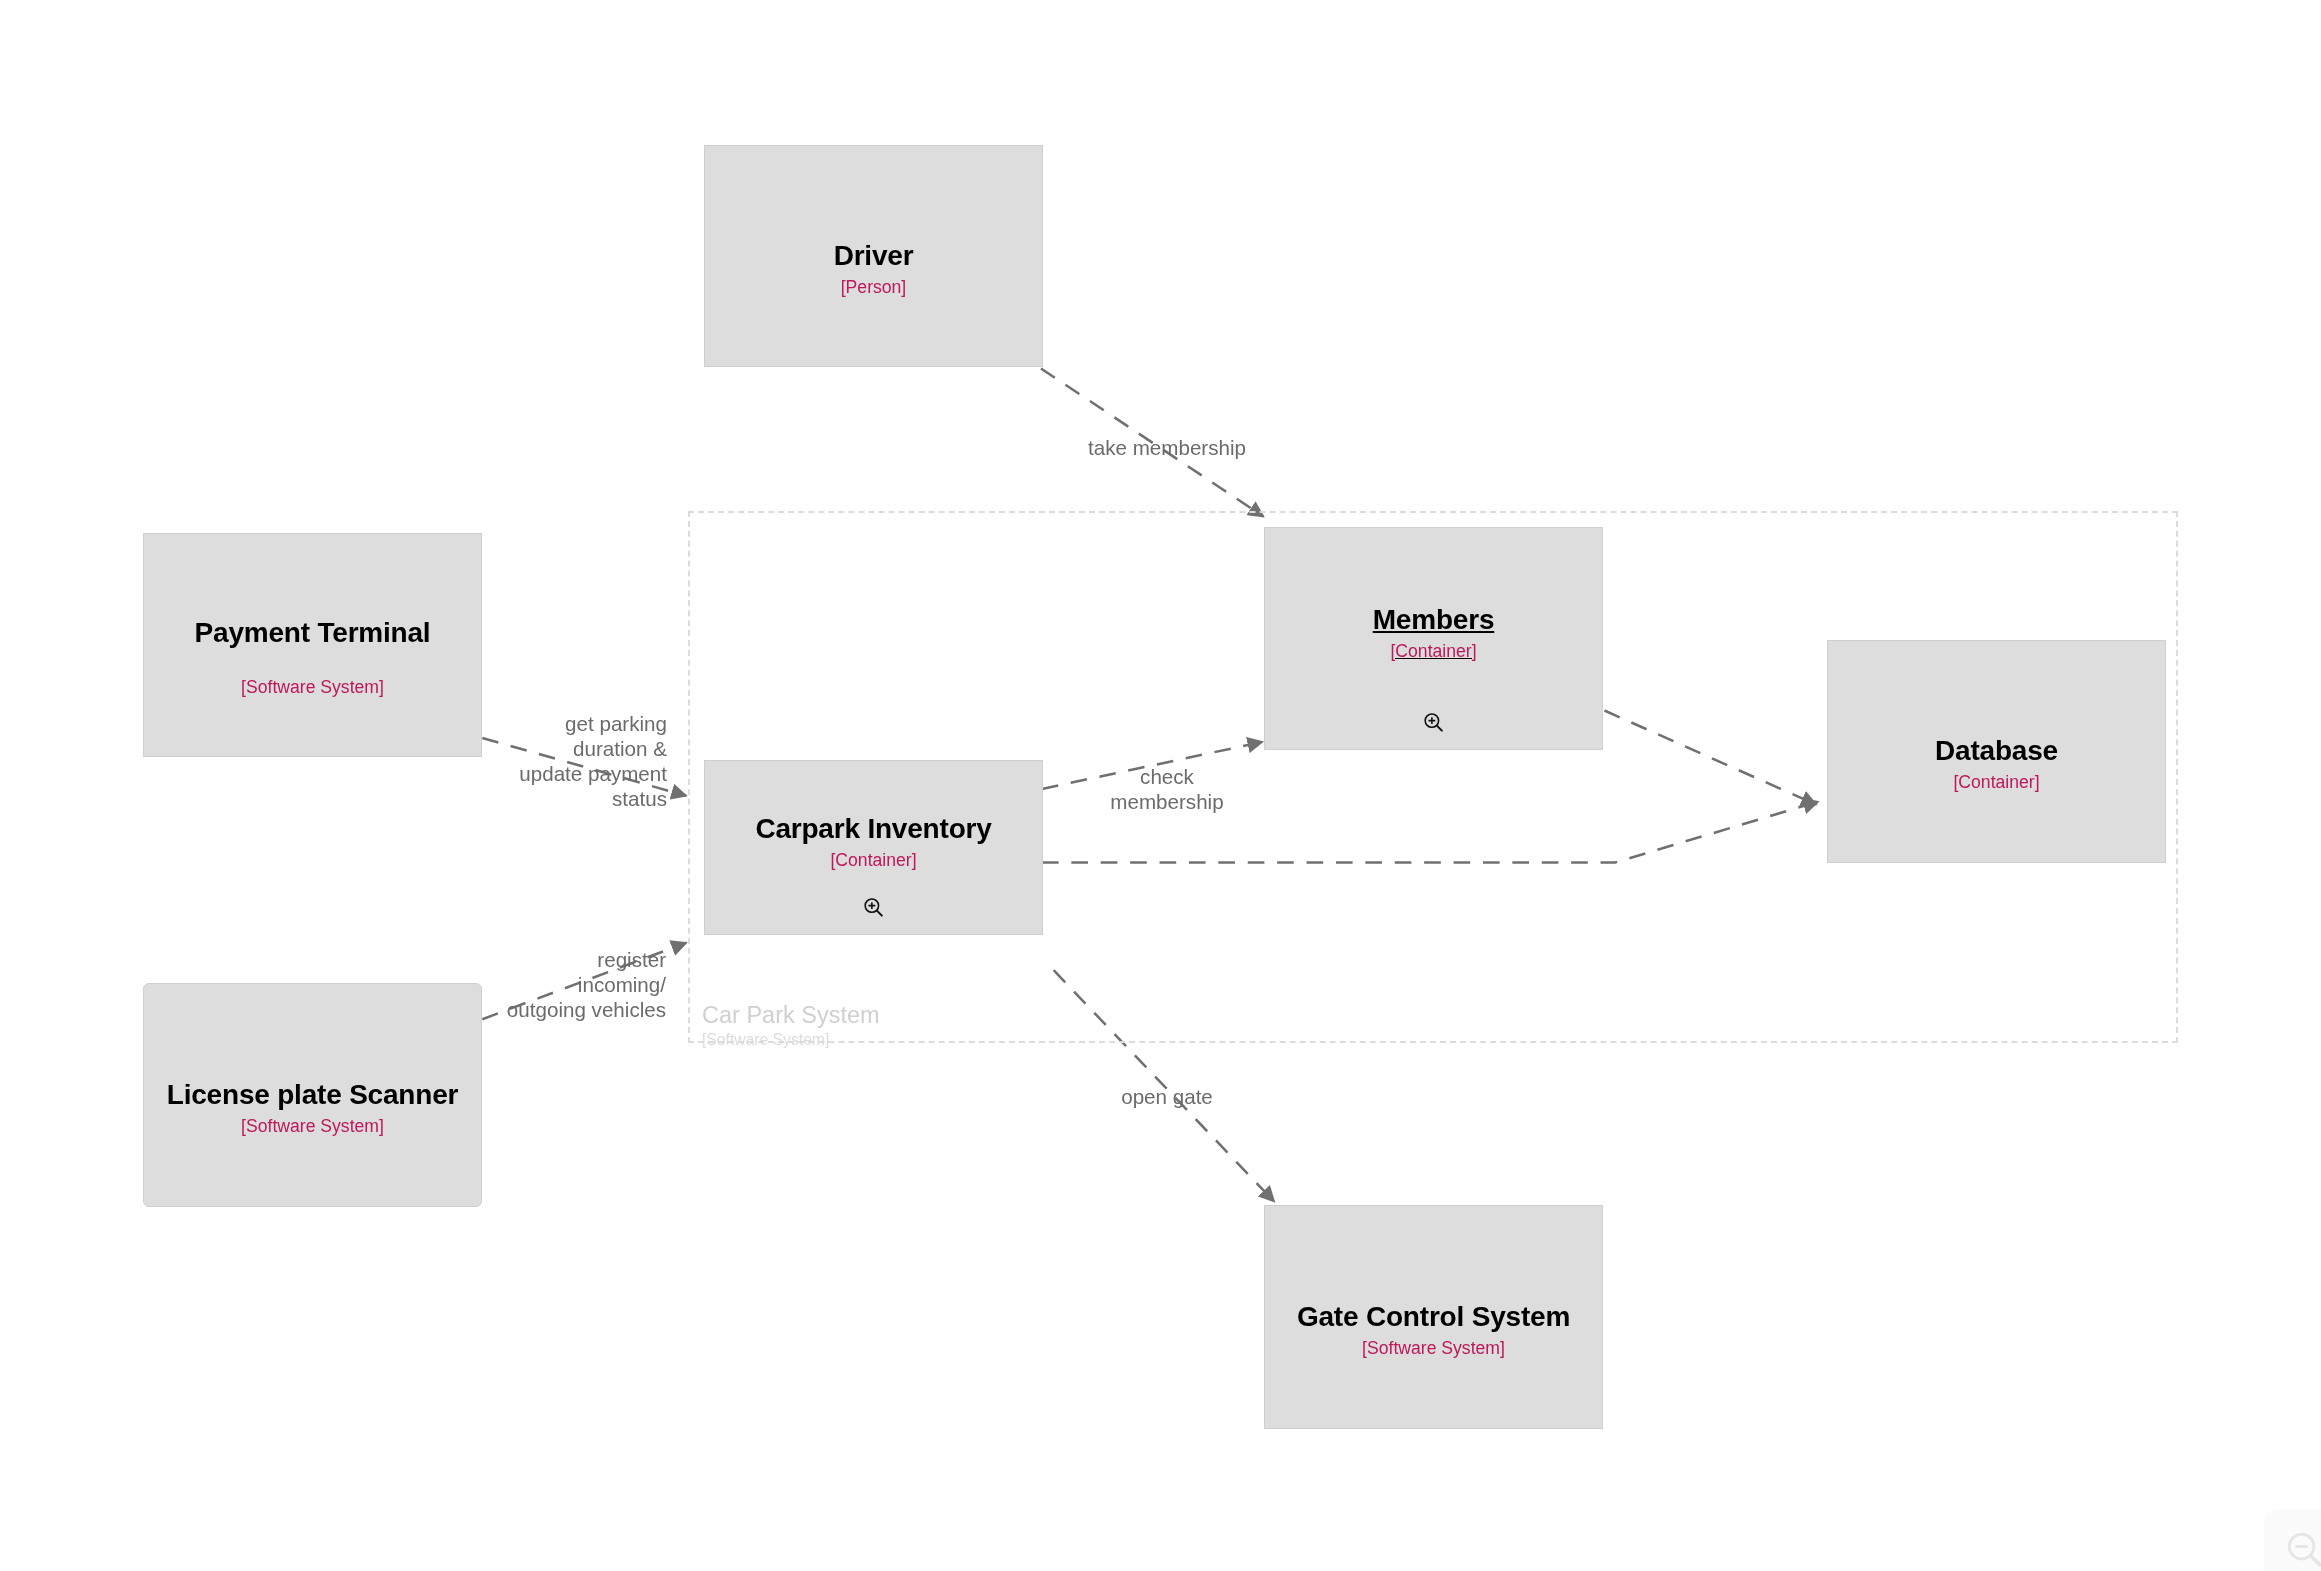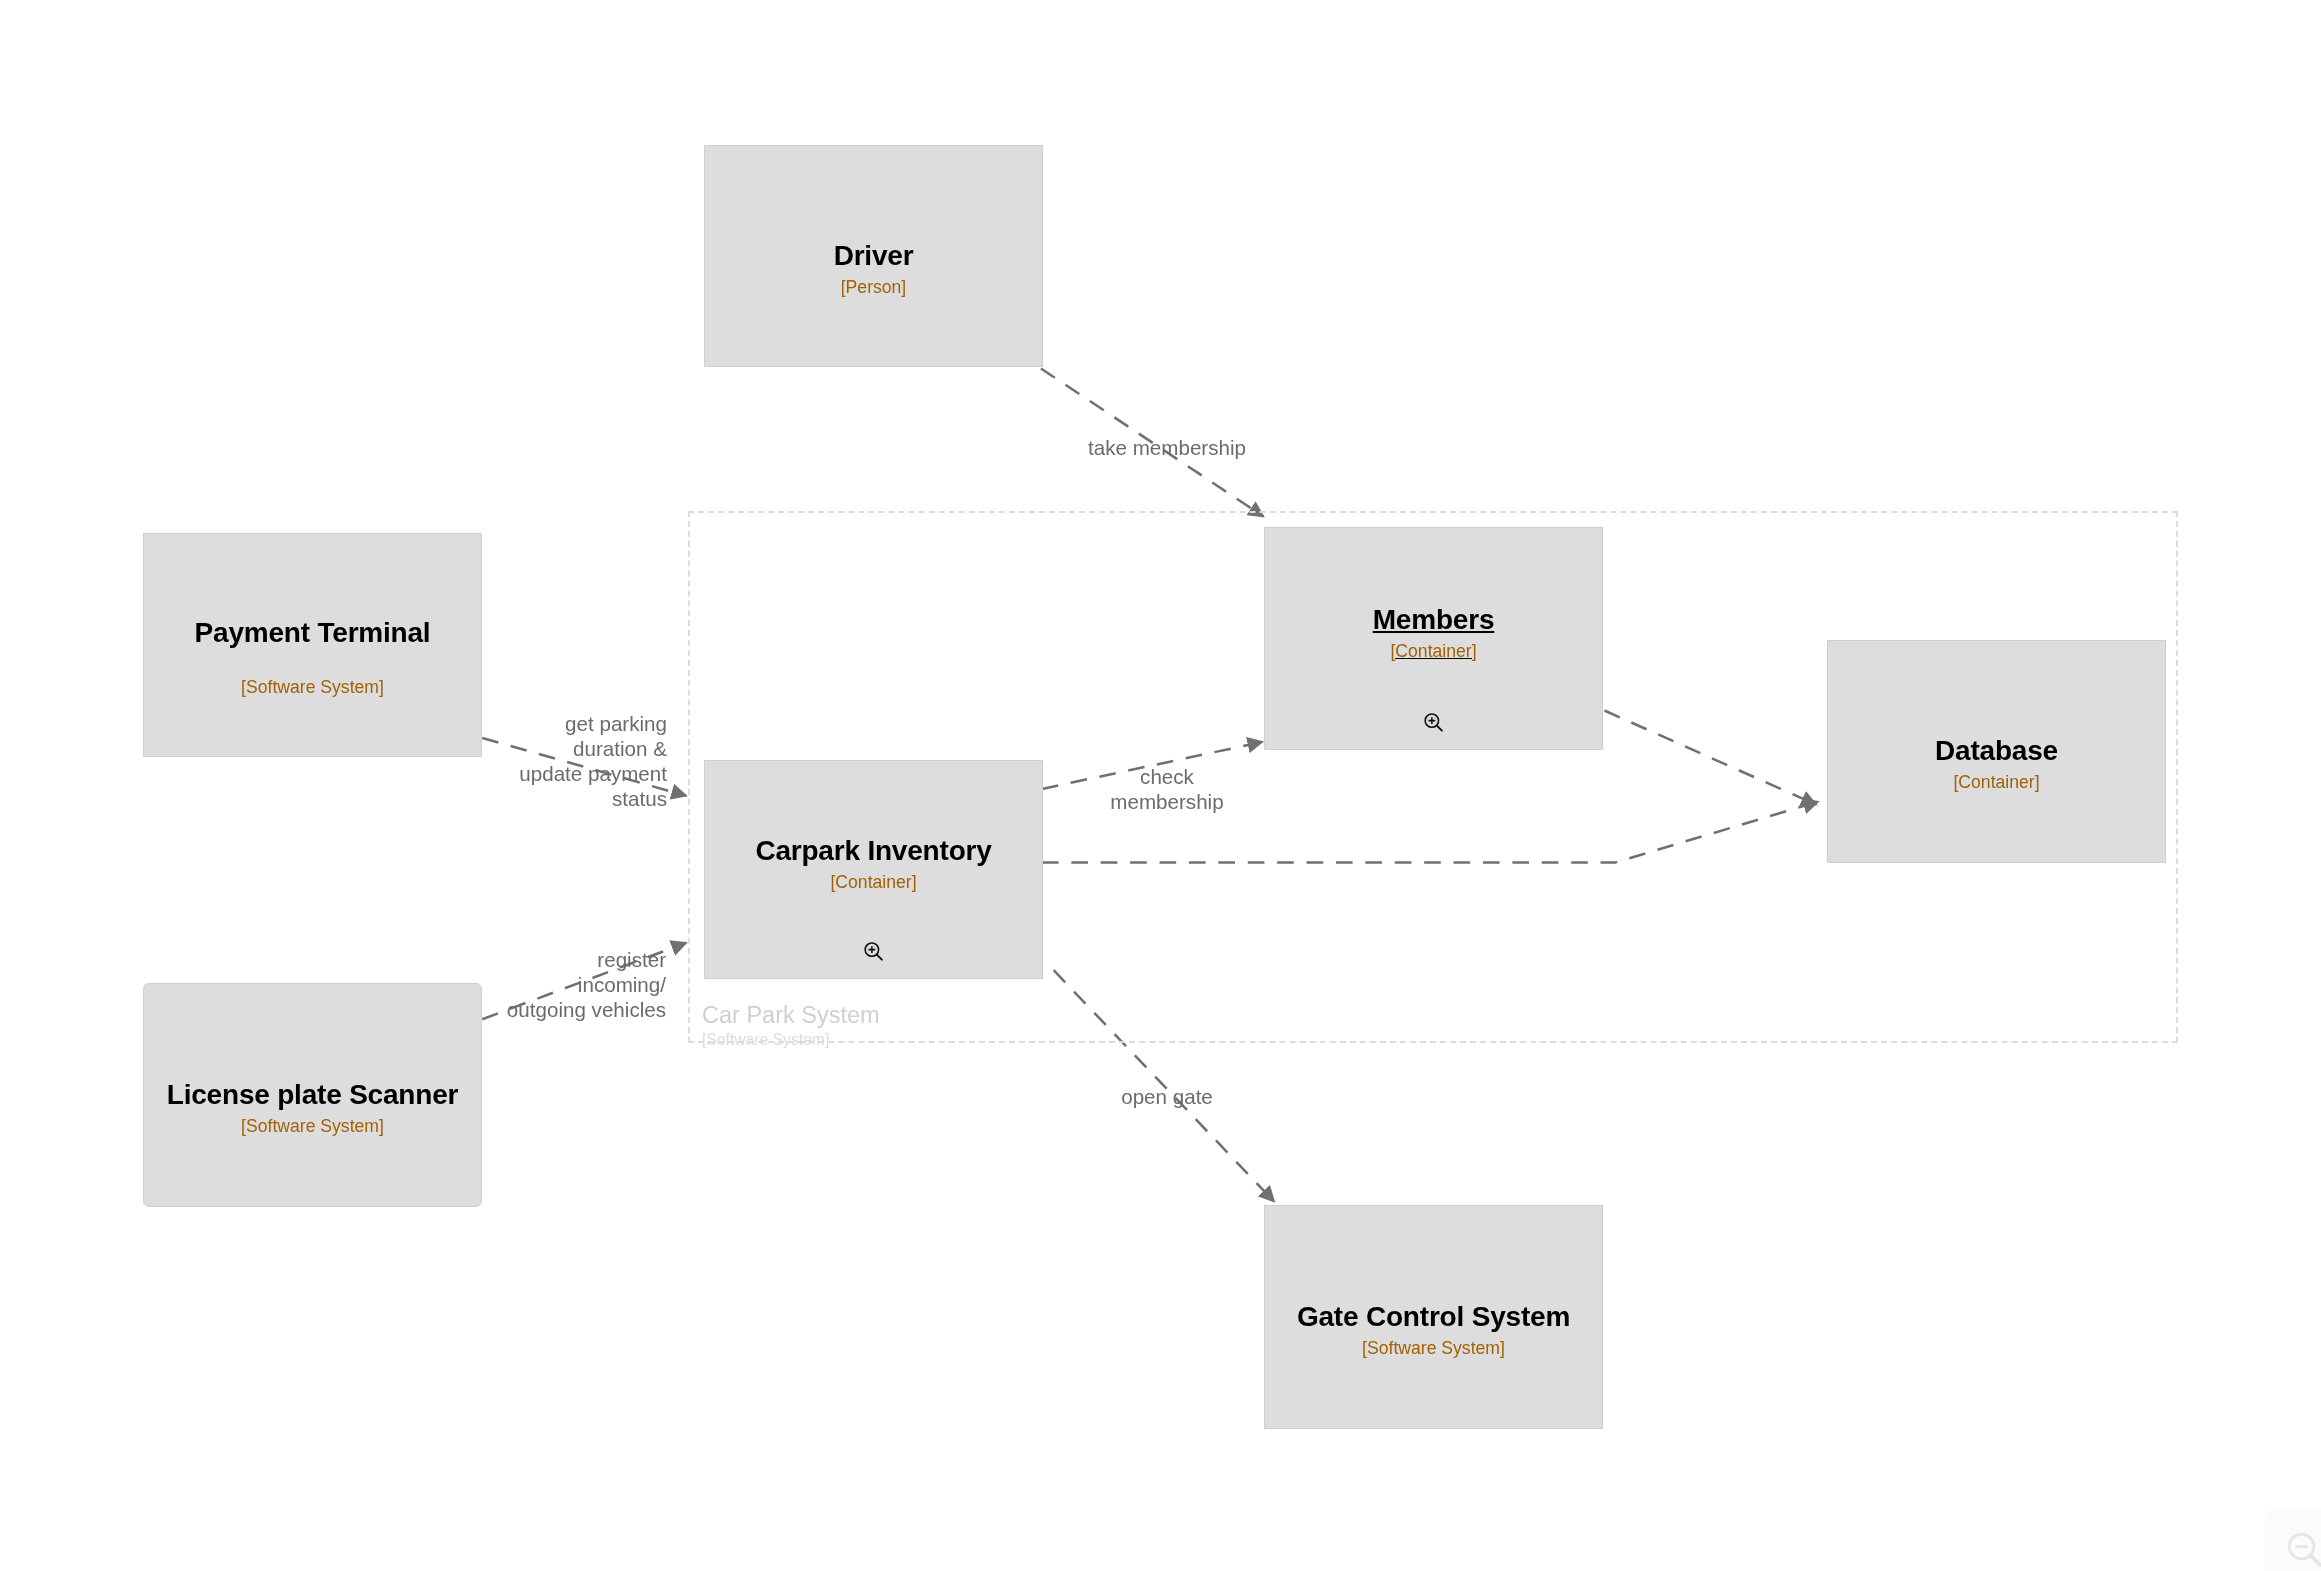--- a/index.html
+++ b/index.html
@@ -39,21 +39,21 @@
     text-align: center;
     z-index: 5;
   }
   .node .n-title {
     font-weight: bold;
     color: #000000;
     line-height: 1.15;
     letter-spacing: -0.2px;
   }
   .node .n-sub {
-    color: #a16207;
+    color: #be185d;
     line-height: 1.2;
     margin-top: 4.9px;
   }
   .node .n-zoom {
     position: absolute;
     left: 50%;
     transform: translateX(-50%);
     bottom: 13.7px;
     width: 25.5px;
     height: 25.5px;
@@ -184,21 +184,21 @@
   <div class="node" style="left:143px; top:533px; width:339px; height:224px;gap:23px;">
     <div class="n-title" style="font-size:28px; margin-top:25.5px;">Payment Terminal</div>
     <div class="n-sub" style="font-size:17.6px;">[Software System]</div>
   </div>
 
   <div class="node" style="left:143px; top:983px; width:339px; height:224px;border-radius:6px;">
     <div class="n-title" style="font-size:28px; margin-top:25.5px;">License plate Scanner</div>
     <div class="n-sub" style="font-size:17.6px;">[Software System]</div>
   </div>
 
-  <div class="node" style="left:704px; top:760px; width:339px; height:219px;">
+  <div class="node" style="left:704px; top:760px; width:339px; height:175px;">
     <div class="n-title" style="font-size:28px; margin-top:-11.8px;">Carpark Inventory</div>
     <div class="n-sub" style="font-size:17.6px;">[Container]</div>
     <svg class="n-zoom" viewBox="0 0 24 24" xmlns="http://www.w3.org/2000/svg">
       <circle cx="10" cy="10" r="6.3" fill="none" stroke="#111" stroke-width="1.5"></circle>
       <line x1="10" y1="6.8" x2="10" y2="13.2" stroke="#111" stroke-width="1.5"></line>
       <line x1="6.8" y1="10" x2="13.2" y2="10" stroke="#111" stroke-width="1.5"></line>
       <line x1="14.7" y1="14.7" x2="19.4" y2="19.4" stroke="#111" stroke-width="1.9" stroke-linecap="round"></line>
     </svg>
   </div>
 

